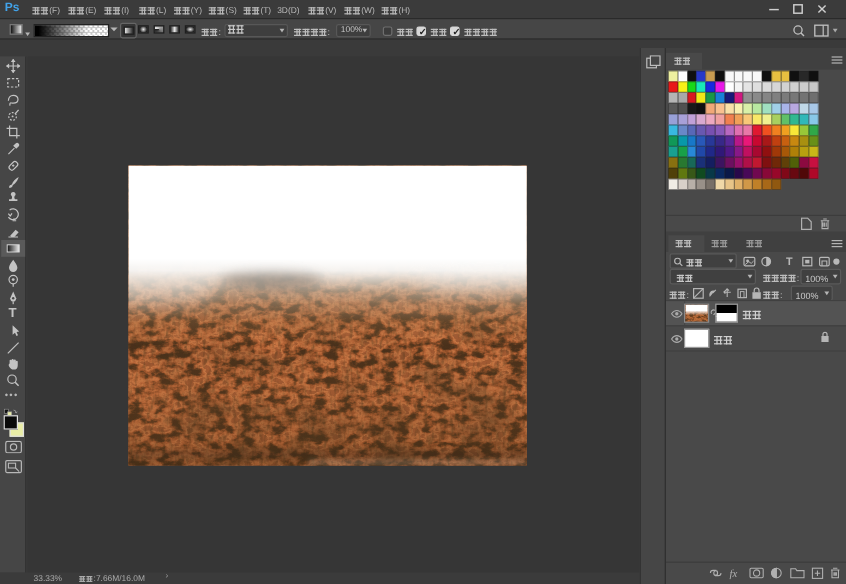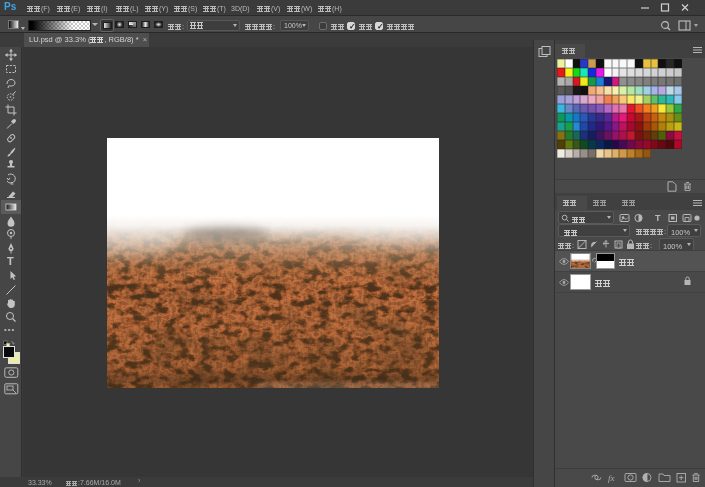--- a/index.html
+++ b/index.html
@@ -103,24 +103,20 @@
   <div class="obtxt" style="left:387px"><i class="z"></i><i class="z"></i><i class="z"></i><i class="z"></i></div>
   <svg class="abs" style="left:659px;top:4px" width="14" height="11" viewBox="0 0 14 11">
     <circle cx="6" cy="5" r="3.4" fill="none" stroke="#c0c0c0" stroke-width="1.1"></circle>
     <line x1="8.5" y1="7.5" x2="11" y2="10" stroke="#c0c0c0" stroke-width="1.2"></line>
   </svg>
   <svg class="abs" style="left:678px;top:4px" width="13" height="11" viewBox="0 0 13 11">
     <rect x="1" y="1" width="11" height="9" fill="none" stroke="#c0c0c0" stroke-width="1.1"></rect>
     <line x1="8" y1="1" x2="8" y2="10" stroke="#c0c0c0" stroke-width="1"></line>
   </svg>
   <div class="abs" style="left:694px;top:8px;width:0;height:0;border-left:2.5px solid transparent;border-right:2.5px solid transparent;border-top:3px solid #a8a8a8"></div>
-</div>
-<div id="tabbar" class="abs">
-  <div id="doctab">LU.psd @ 33.3% (<i class="z" style="margin-right:1px"></i><i class="z"></i>, RGB/8) *
-   <span style="color:#b5b5b5;margin-left:2px">×</span></div>
 </div>
 <div id="toolbar" class="abs">
 <svg class="tool" style="top:2.0px" width="12" height="12" viewBox="0 0 12 12">
         <path d="M6 0.5 L6 11.5 M0.5 6 L11.5 6" stroke="#c3c3c3" fill="none" stroke-width="1"></path>
         <path d="M6 0 l2 2.6 h-4z M6 12 l2 -2.6 h-4z M0 6 l2.6 -2 v4z M12 6 l-2.6 -2 v4z" fill="#c3c3c3"></path>
       </svg>
 <svg class="tool" style="top:15.8px" width="12" height="12" viewBox="0 0 12 12">
         <rect x="1.5" y="2.5" width="9" height="7" stroke="#c3c3c3" fill="none" stroke-width="1" stroke-dasharray="2 1.4"></rect>
       </svg>
 <svg class="tool" style="top:29.6px" width="12" height="12" viewBox="0 0 12 12">

